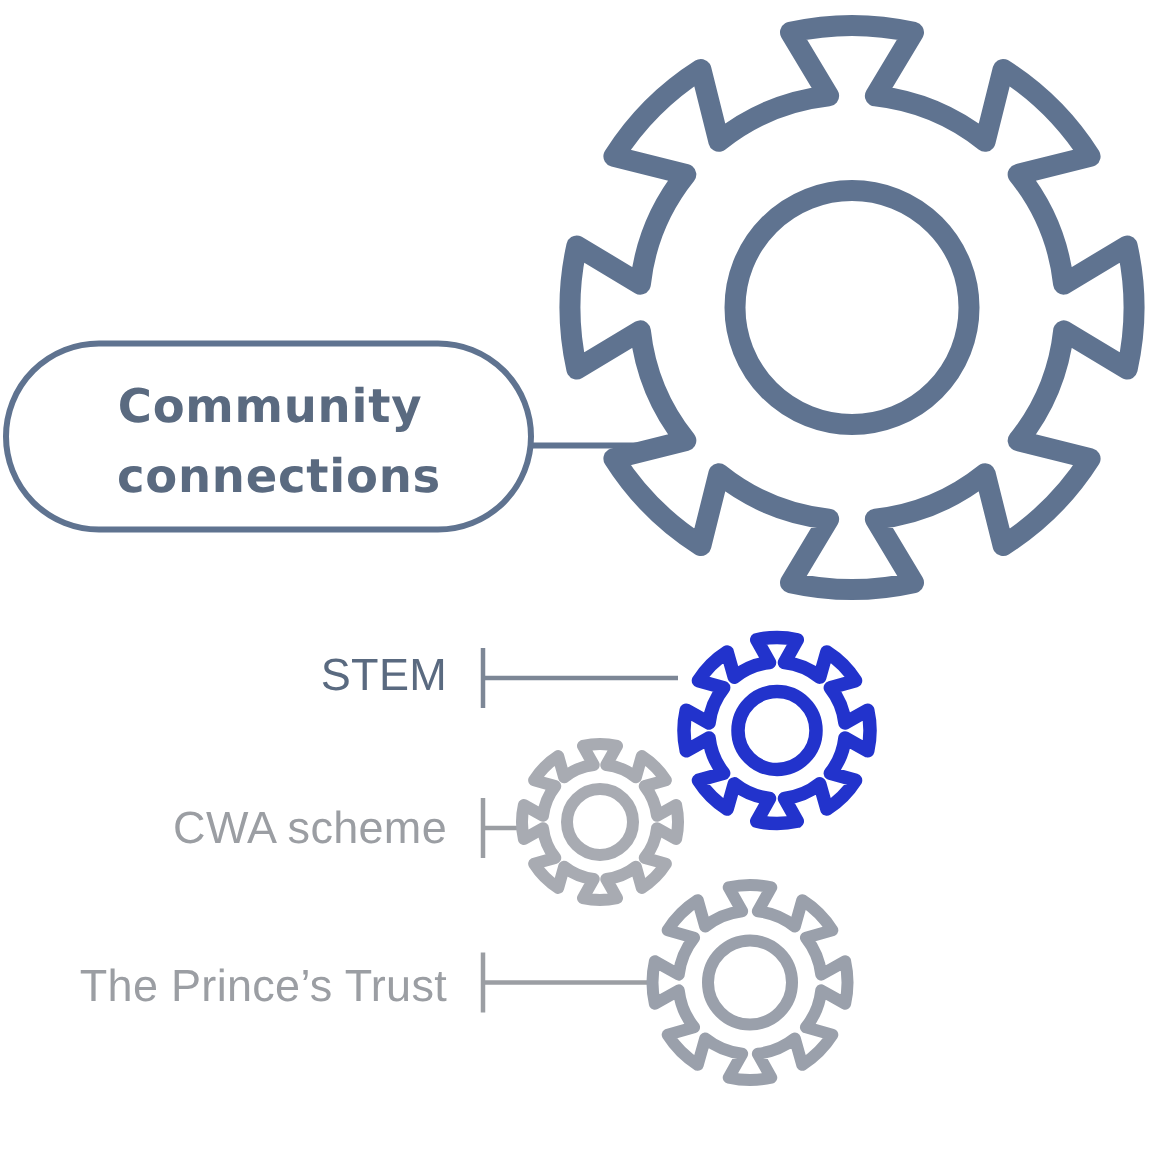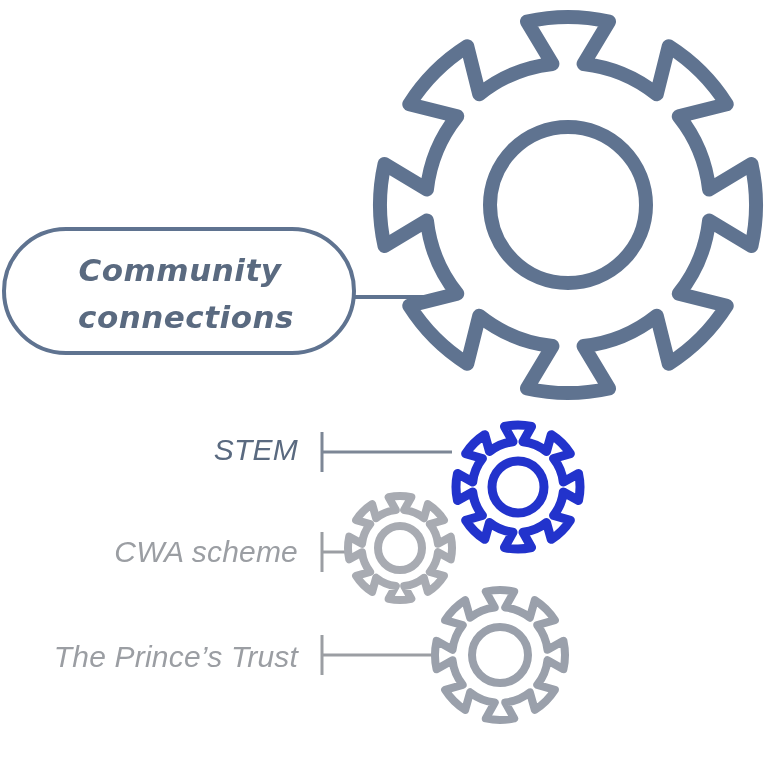--- a/index.html
+++ b/index.html
@@ -9,21 +9,20 @@
   }
   body {
     font-family: "Liberation Sans", sans-serif;
   }
   #stage {
     position: relative;
     width: 768px;
     height: 768px;
     background: #ffffff;
     overflow: hidden;
-    font-style: italic;
   }
   #diagram-svg {
     position: absolute;
     left: 0;
     top: 0;
     width: 768px;
     height: 768px;
     display: block;
   }
   .pill-label {

